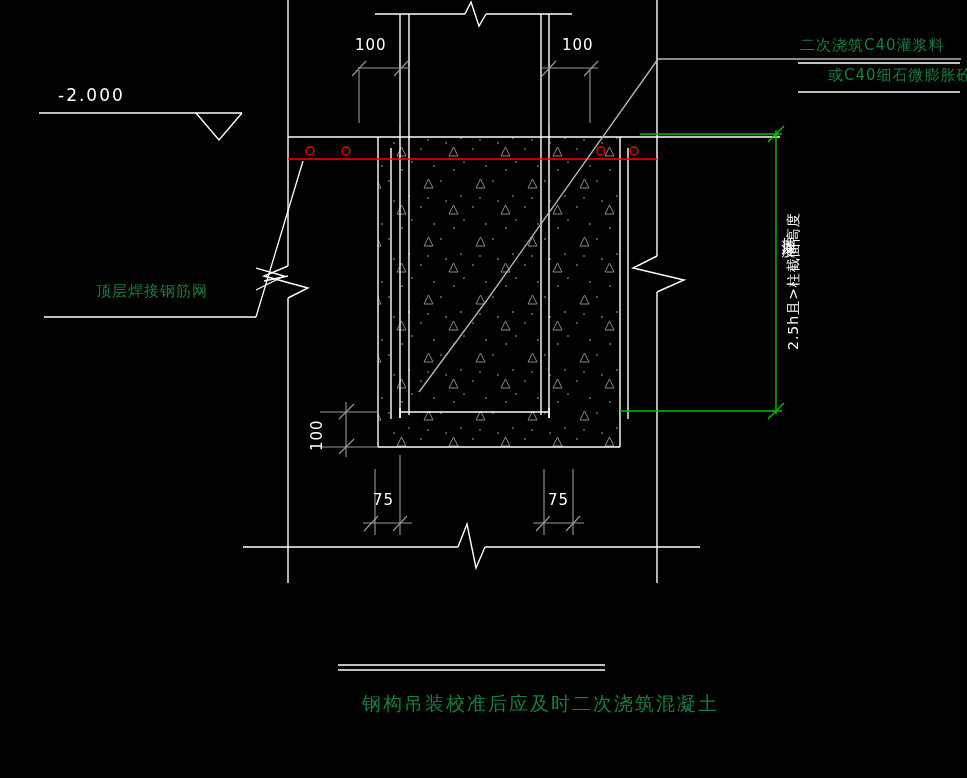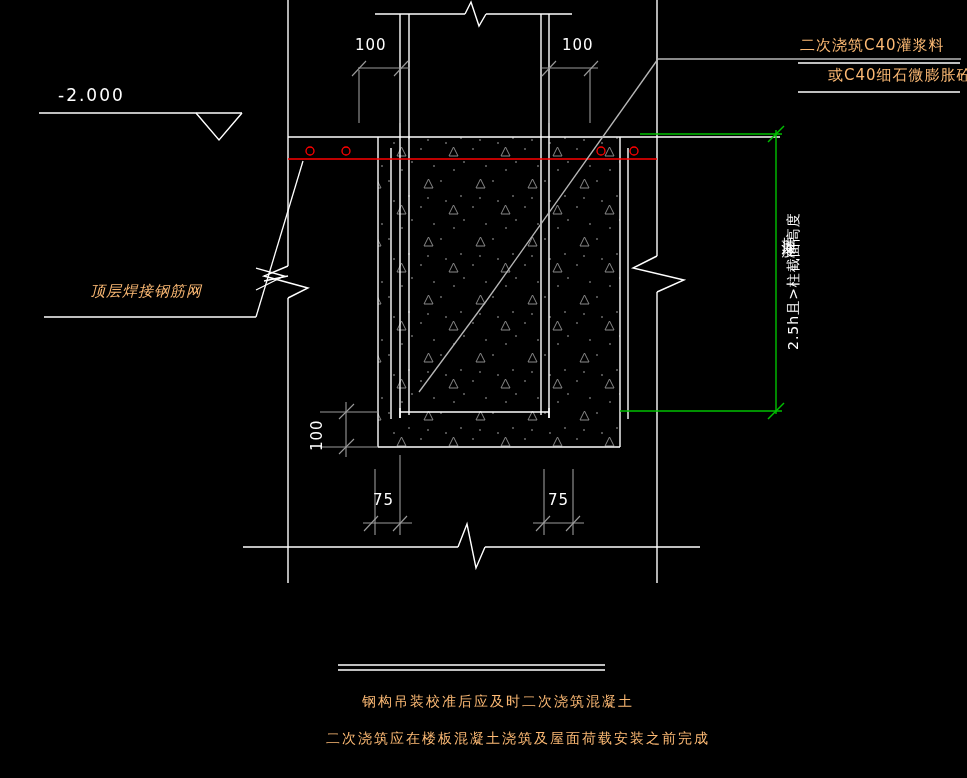--- a/index.html
+++ b/index.html
@@ -20,41 +20,41 @@
     background: #000000;
   }
   svg.drawing {
     position: absolute;
     top: 0; left: 0;
     width: 967px;
     height: 778px;
   }
   .lbl {
     position: absolute;
-    color: #fdba74;
+    color: #15803d;
     white-space: nowrap;
     line-height: 1;
     font-family: "DejaVu Sans", sans-serif;
   }
   .lbl-cjk {
     font-size: 15px;
     letter-spacing: 1px;
     font-family: "DejaVu Sans", sans-serif;
   }
   .lbl-num {
     font-size: 15px;
     letter-spacing: 1px;
     color: #ffffff;
   }
   .lbl-title {
     font-size: 25px;
     letter-spacing: 7px;
   }
   .lbl-note {
-    font-size: 14px;
+    font-size: 19px;
     letter-spacing: 2px;
   }
   .vert-cjk {
     position: absolute;
     color: #ffffff;
     font-size: 14px;
     letter-spacing: 2px;
     writing-mode: vertical-rl;
     text-orientation: upright;
     white-space: nowrap;
@@ -248,34 +248,33 @@
     </g>
 
   </svg>
 
   <div class="lbl lbl-num" style="left:58px; top:87px; font-size:17px; letter-spacing:2px;text-align:center;">-2.000</div>
 
   <div class="lbl lbl-cjk" style="left:800px; top:38px;">二次浇筑C40灌浆料</div>
 
   <div class="lbl lbl-cjk" style="left:828px; top:68px;">或C40细石微膨胀砼</div>
 
-  <div class="lbl lbl-cjk" style="left:90px; top:284px;font-style:italic;">顶层焊接钢筋网</div>
+  <div class="lbl lbl-cjk" style="left:96px; top:284px;">顶层焊接钢筋网</div>
 
   <div class="lbl lbl-num" style="left:355px; top:38px;">100</div>
 
   <div class="lbl lbl-num" style="left:562px; top:38px;">100</div>
 
   <div class="lbl lbl-num" style="left:373px; top:493px;">75</div>
 
   <div class="lbl lbl-num" style="left:548px; top:493px;">75</div>
 
   <div class="rot-num" style="left:310px; top:451px;">100</div>
 
   <div class="vert-cjk" style="left:782px; top:226px;">插入深度</div>
 
   <div class="vert-mix" style="left:786px; top:350px;">2.5h且&gt;柱截面高度</div>
 
 
   <div class="lbl lbl-note" style="left:362px; top:694px;">钢构吊装校准后应及时二次浇筑混凝土</div>
 
-  <div class="lbl lbl-note" style="left:326px; top:731px;">二次浇筑应在楼板混凝土浇筑及屋面荷载安装之前完成</div>
 
 </div>
 
 </body></html>

